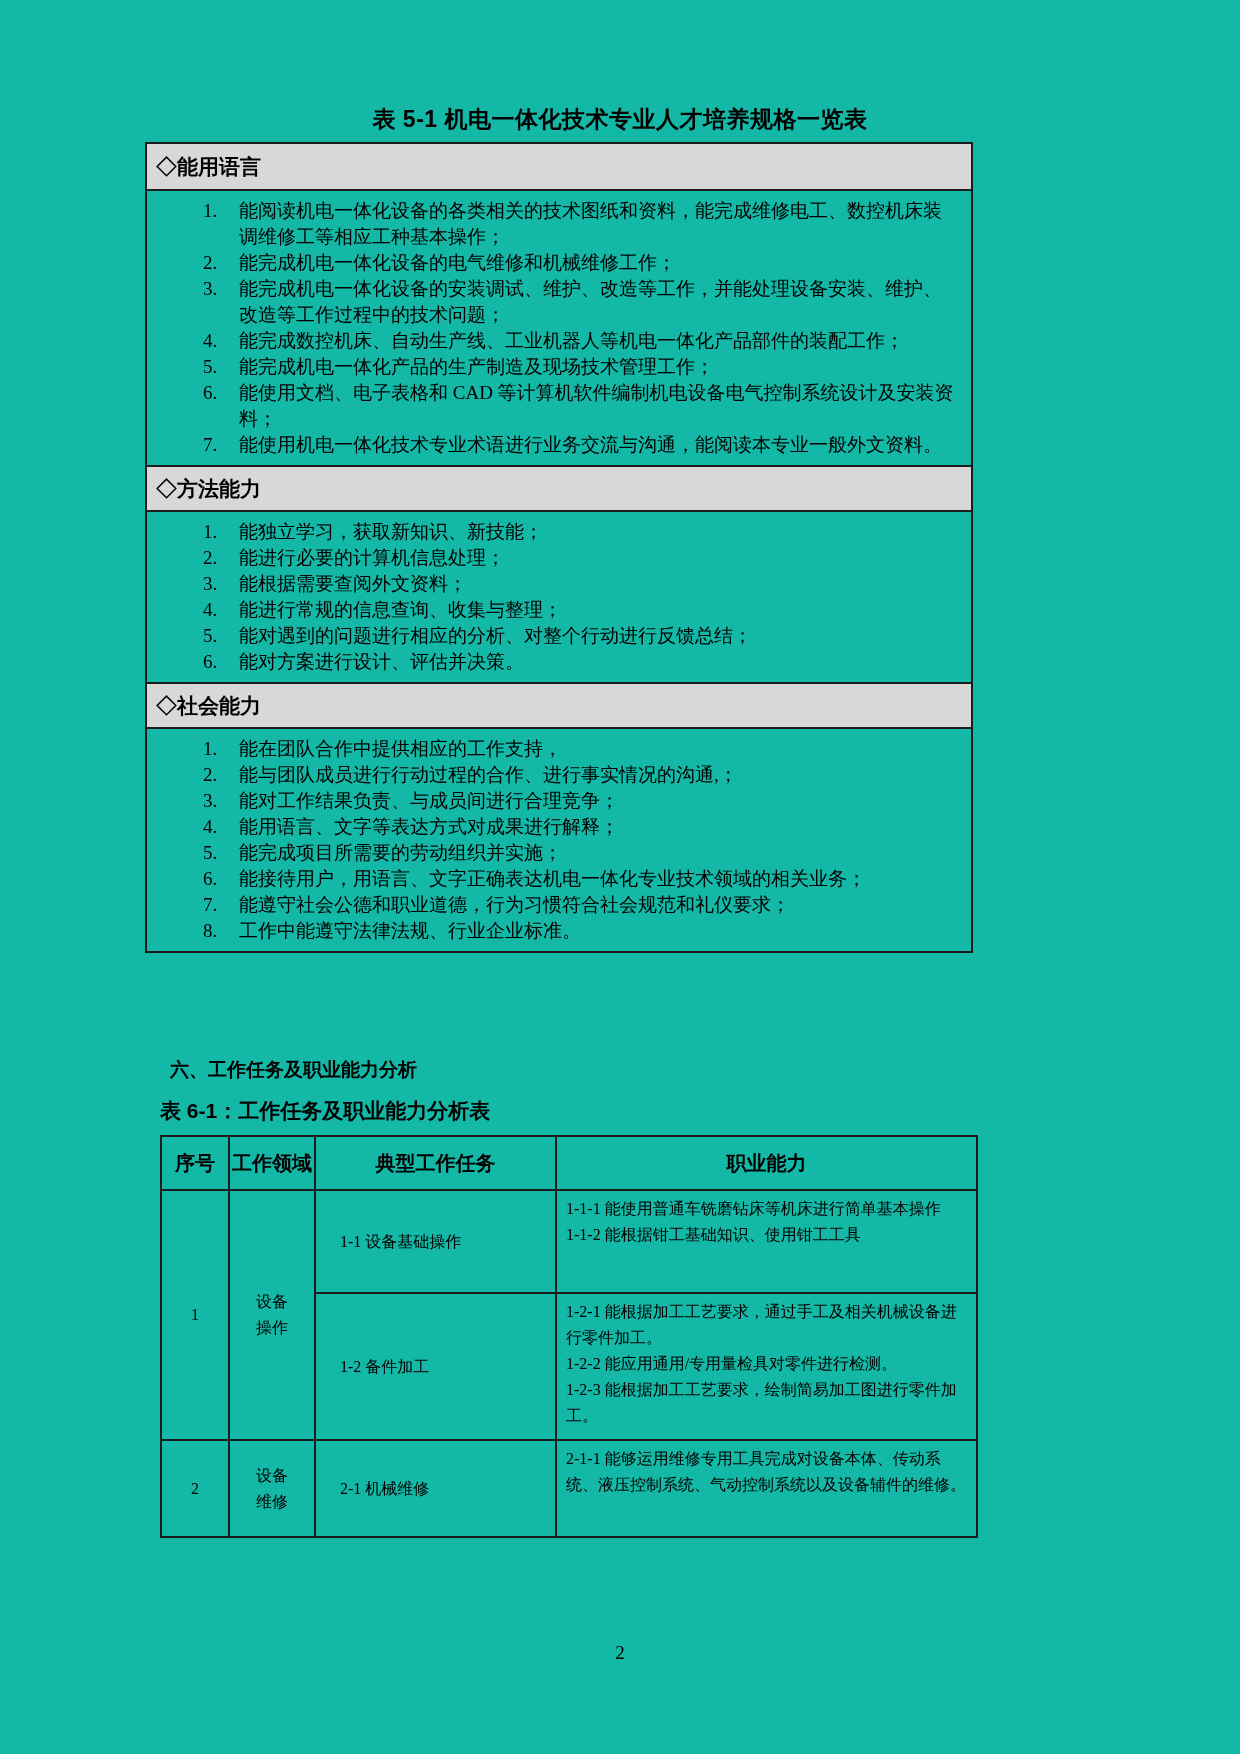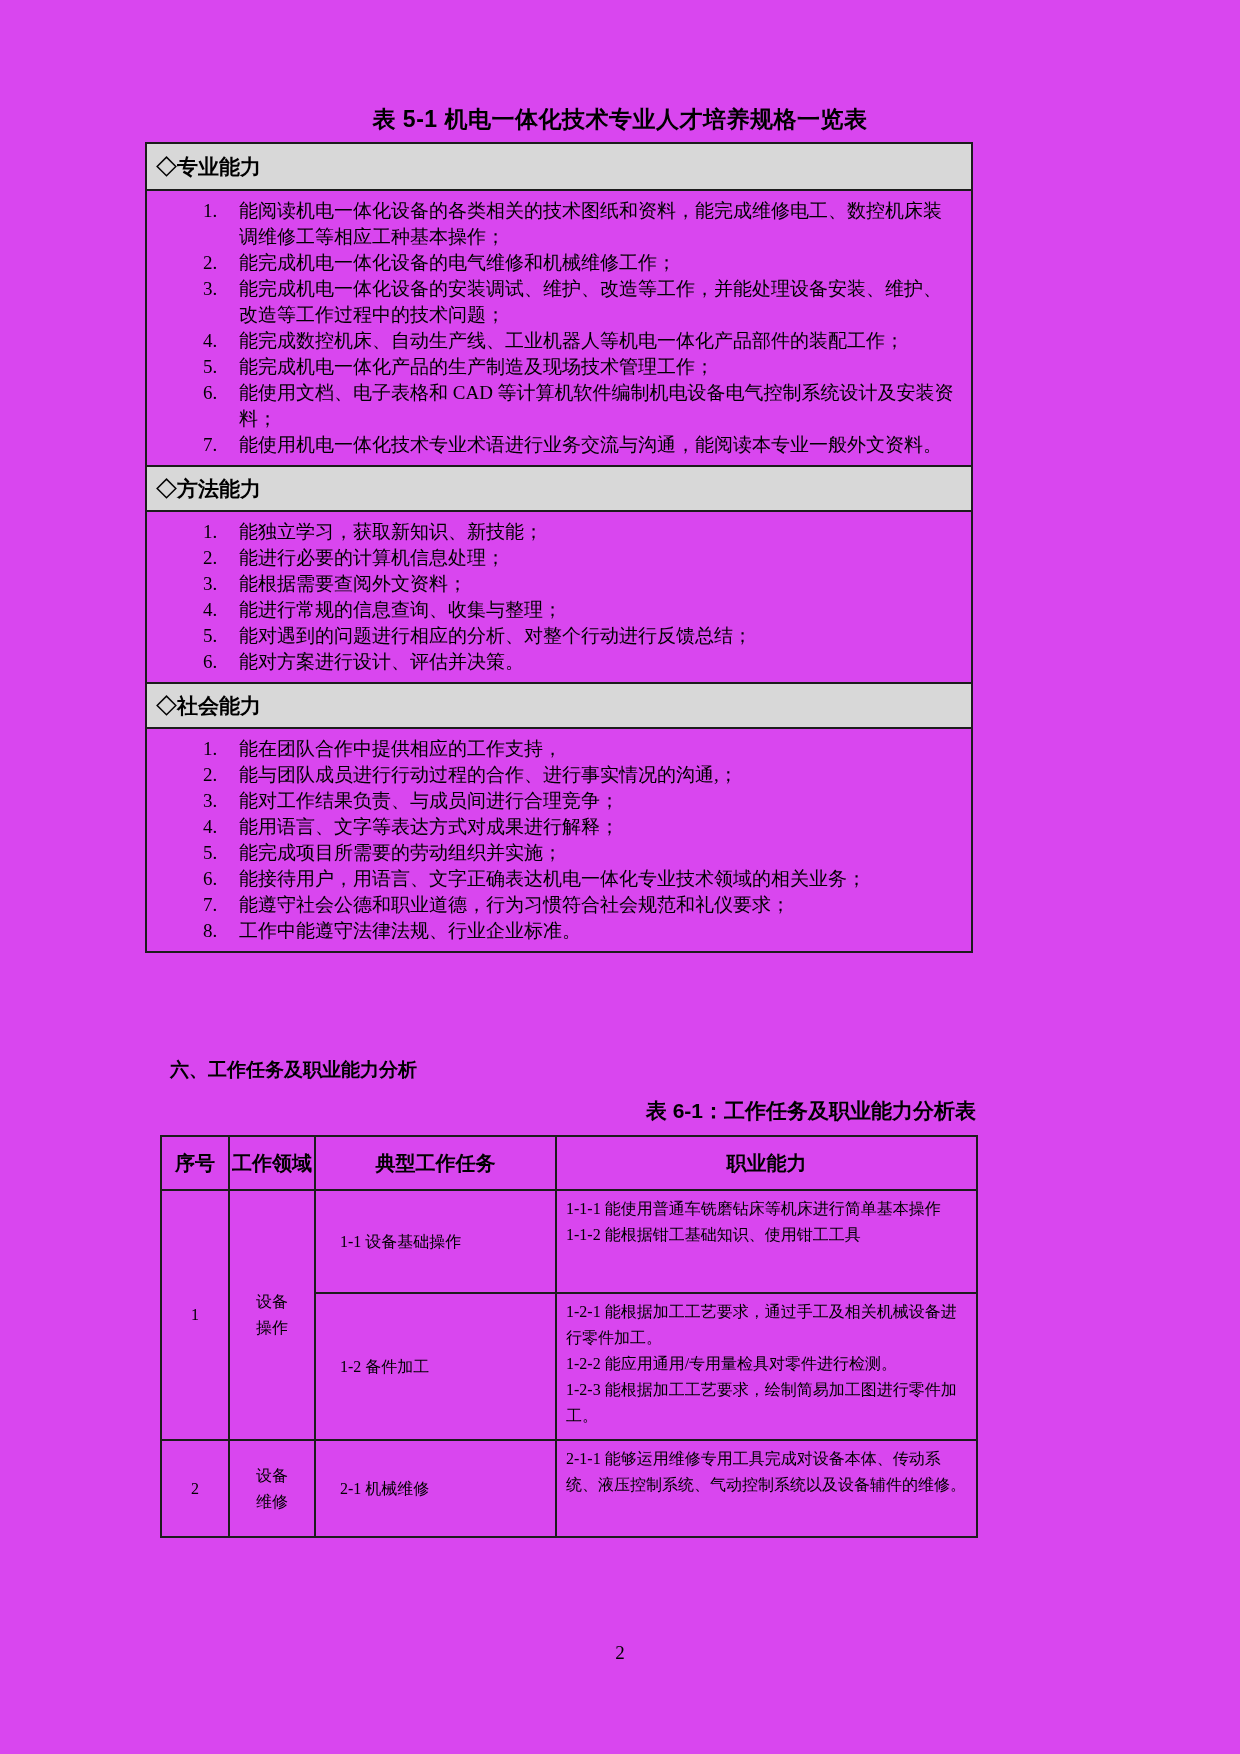--- a/index.html
+++ b/index.html
@@ -1,20 +1,20 @@
 <!DOCTYPE html>
 <html><head>
 <meta charset="utf-8">
 <style>
   * { margin:0; padding:0; box-sizing:border-box; }
   html,body { background:#ffffff; }
   .page {
     position:relative;
     width:1240px; height:1754px;
-    background:#d946ef;
+    background:#14b8a6;
     color:#000000;
     font-family:"Liberation Serif", serif;
     font-size:19px;
     overflow:hidden;
   }
   .doc-title {
     padding-top:104px;
     text-align:center;
     font-family:"Liberation Sans", sans-serif;
     font-weight:bold;
@@ -54,21 +54,21 @@
   .h6 {
     margin:104px 0 0 170px;
     font-family:"Liberation Sans", sans-serif;
     font-weight:bold;
     font-size:19px;
   }
   .t2-title {
     margin-top:14px;
     margin-left:160px;
     width:816px;
-    text-align:right;
+    text-align:left;
     font-family:"Liberation Sans", sans-serif;
     font-weight:bold;
     font-size:21px;
   }
   
   table.t2 {
     margin:10px 0 0 160px;
     width:816px;
     border-collapse:collapse;
     table-layout:fixed;
@@ -111,21 +111,21 @@
 </style>
 </head>
 <body>
 
 <div class="page">
 
   <div class="doc-title">表 5-1 机电一体化技术专业人才培养规格一览表</div>
 
   <div class="t1">
 
-    <div class="bar first">◇专业能力</div>
+    <div class="bar first">◇能用语言</div>
     <div class="sec-body">
       <div class="item"><span class="num">1.</span><span>能阅读机电一体化设备的各类相关的技术图纸和资料，能完成维修电工、数控机床装调维修工等相应工种基本操作；</span></div>
       <div class="item"><span class="num">2.</span><span>能完成机电一体化设备的电气维修和机械维修工作；</span></div>
       <div class="item"><span class="num">3.</span><span>能完成机电一体化设备的安装调试、维护、改造等工作，并能处理设备安装、维护、改造等工作过程中的技术问题；</span></div>
       <div class="item"><span class="num">4.</span><span>能完成数控机床、自动生产线、工业机器人等机电一体化产品部件的装配工作；</span></div>
       <div class="item"><span class="num">5.</span><span>能完成机电一体化产品的生产制造及现场技术管理工作；</span></div>
       <div class="item"><span class="num">6.</span><span>能使用文档、电子表格和 CAD 等计算机软件编制机电设备电气控制系统设计及安装资料；</span></div>
       <div class="item"><span class="num">7.</span><span>能使用机电一体化技术专业术语进行业务交流与沟通，能阅读本专业一般外文资料。</span></div>
     </div>
 

